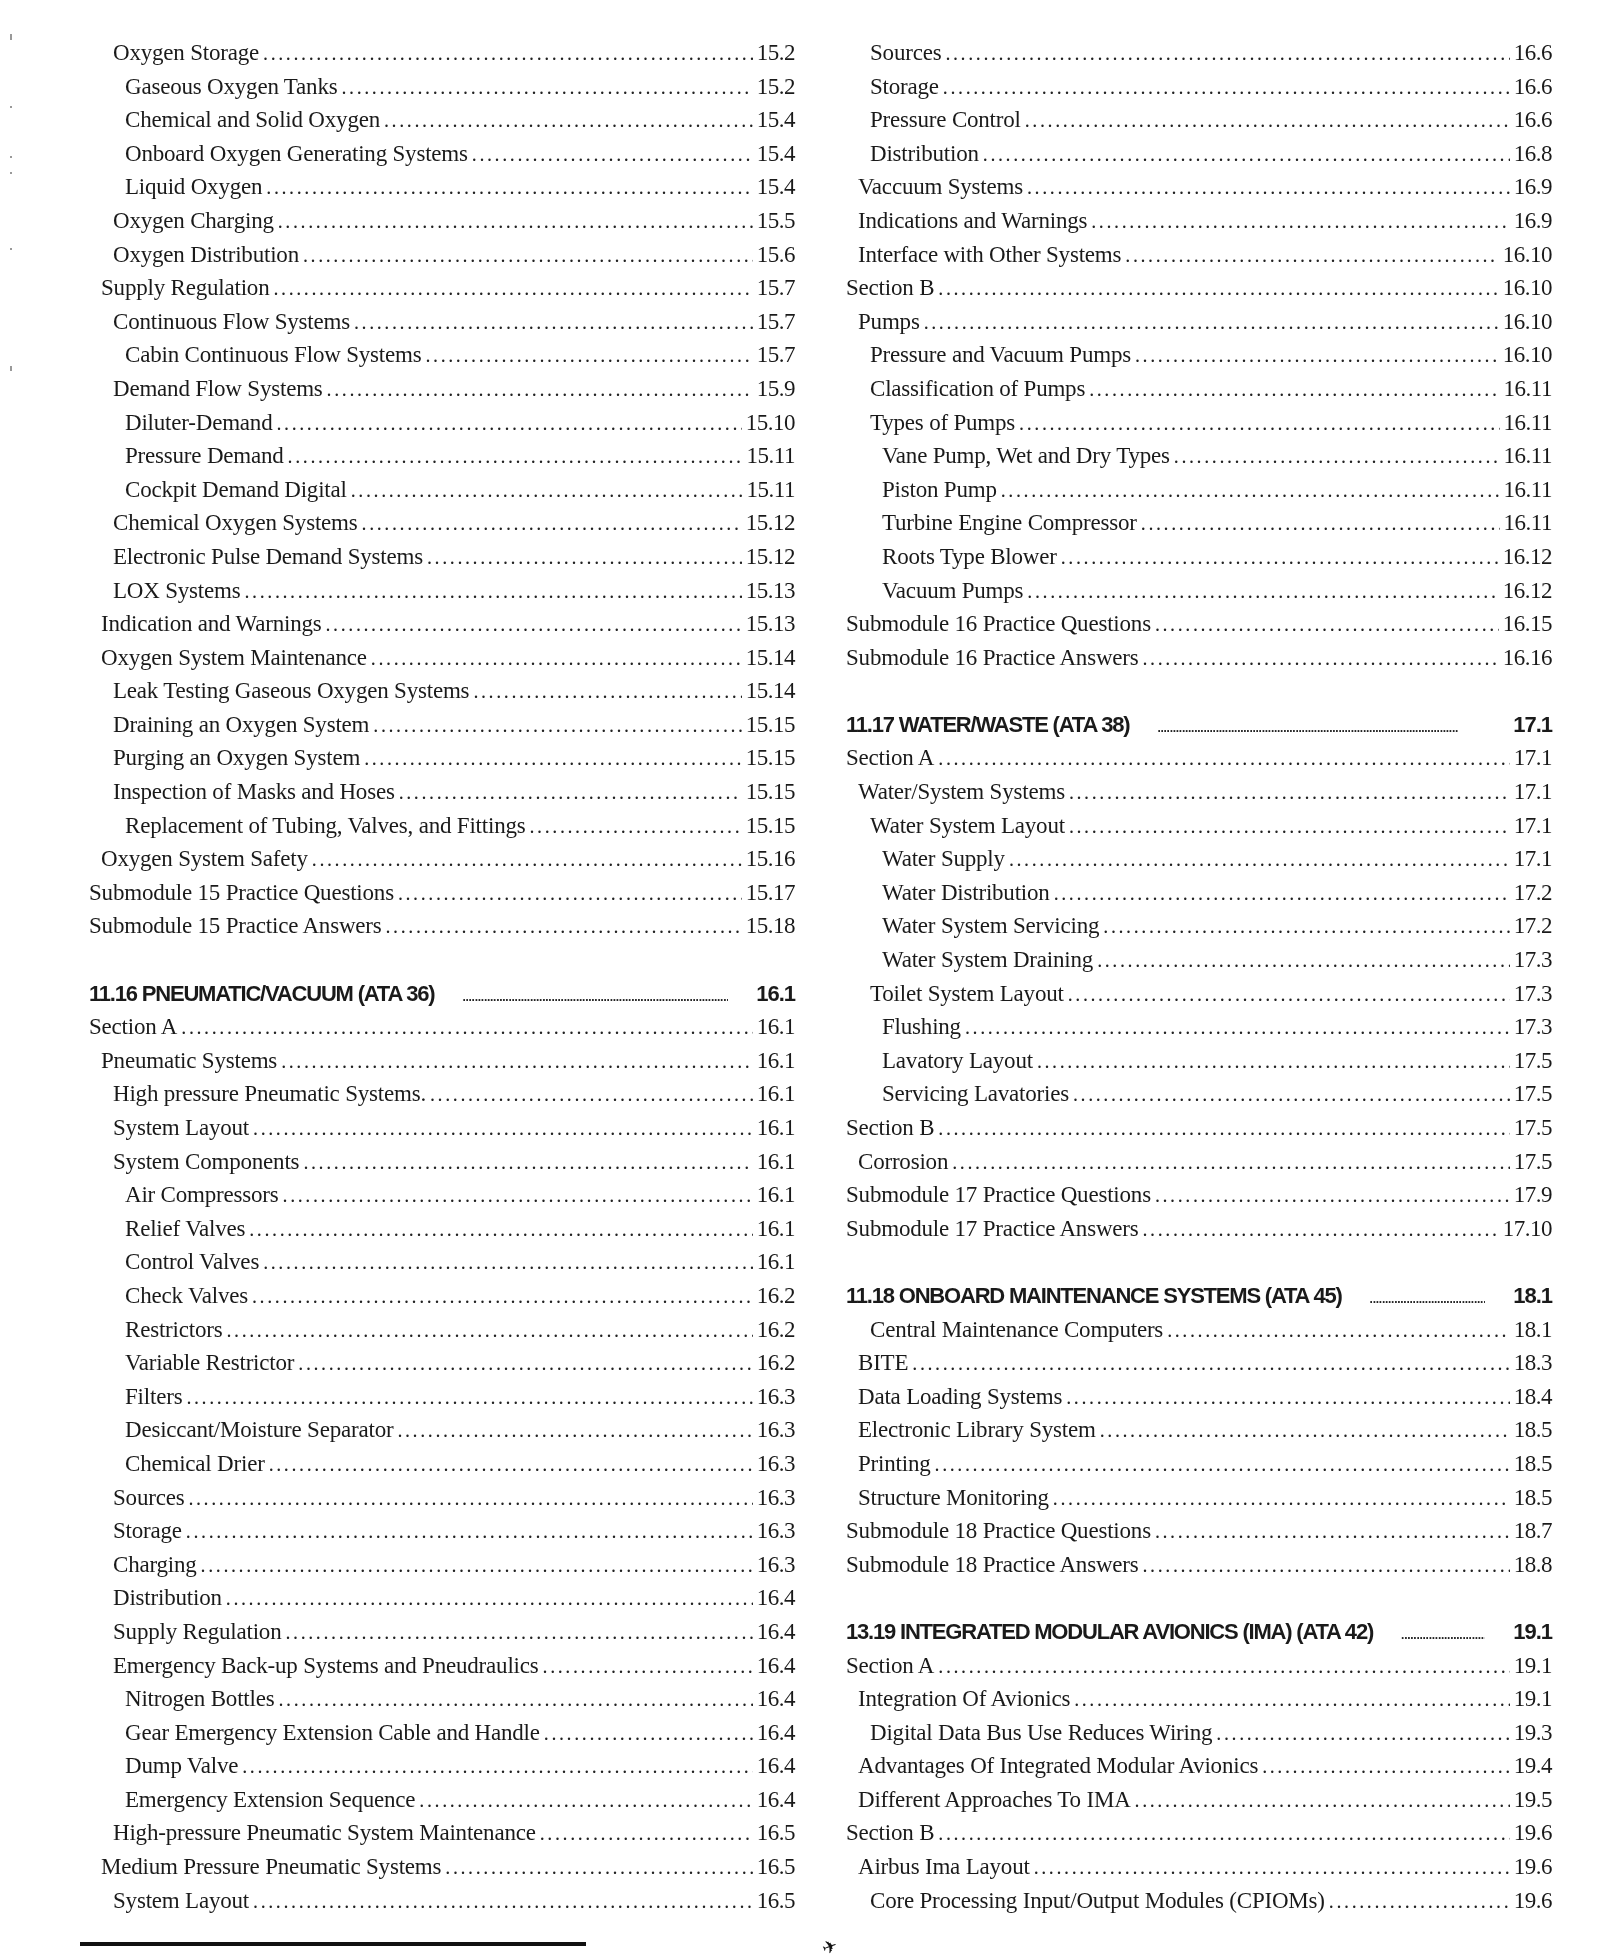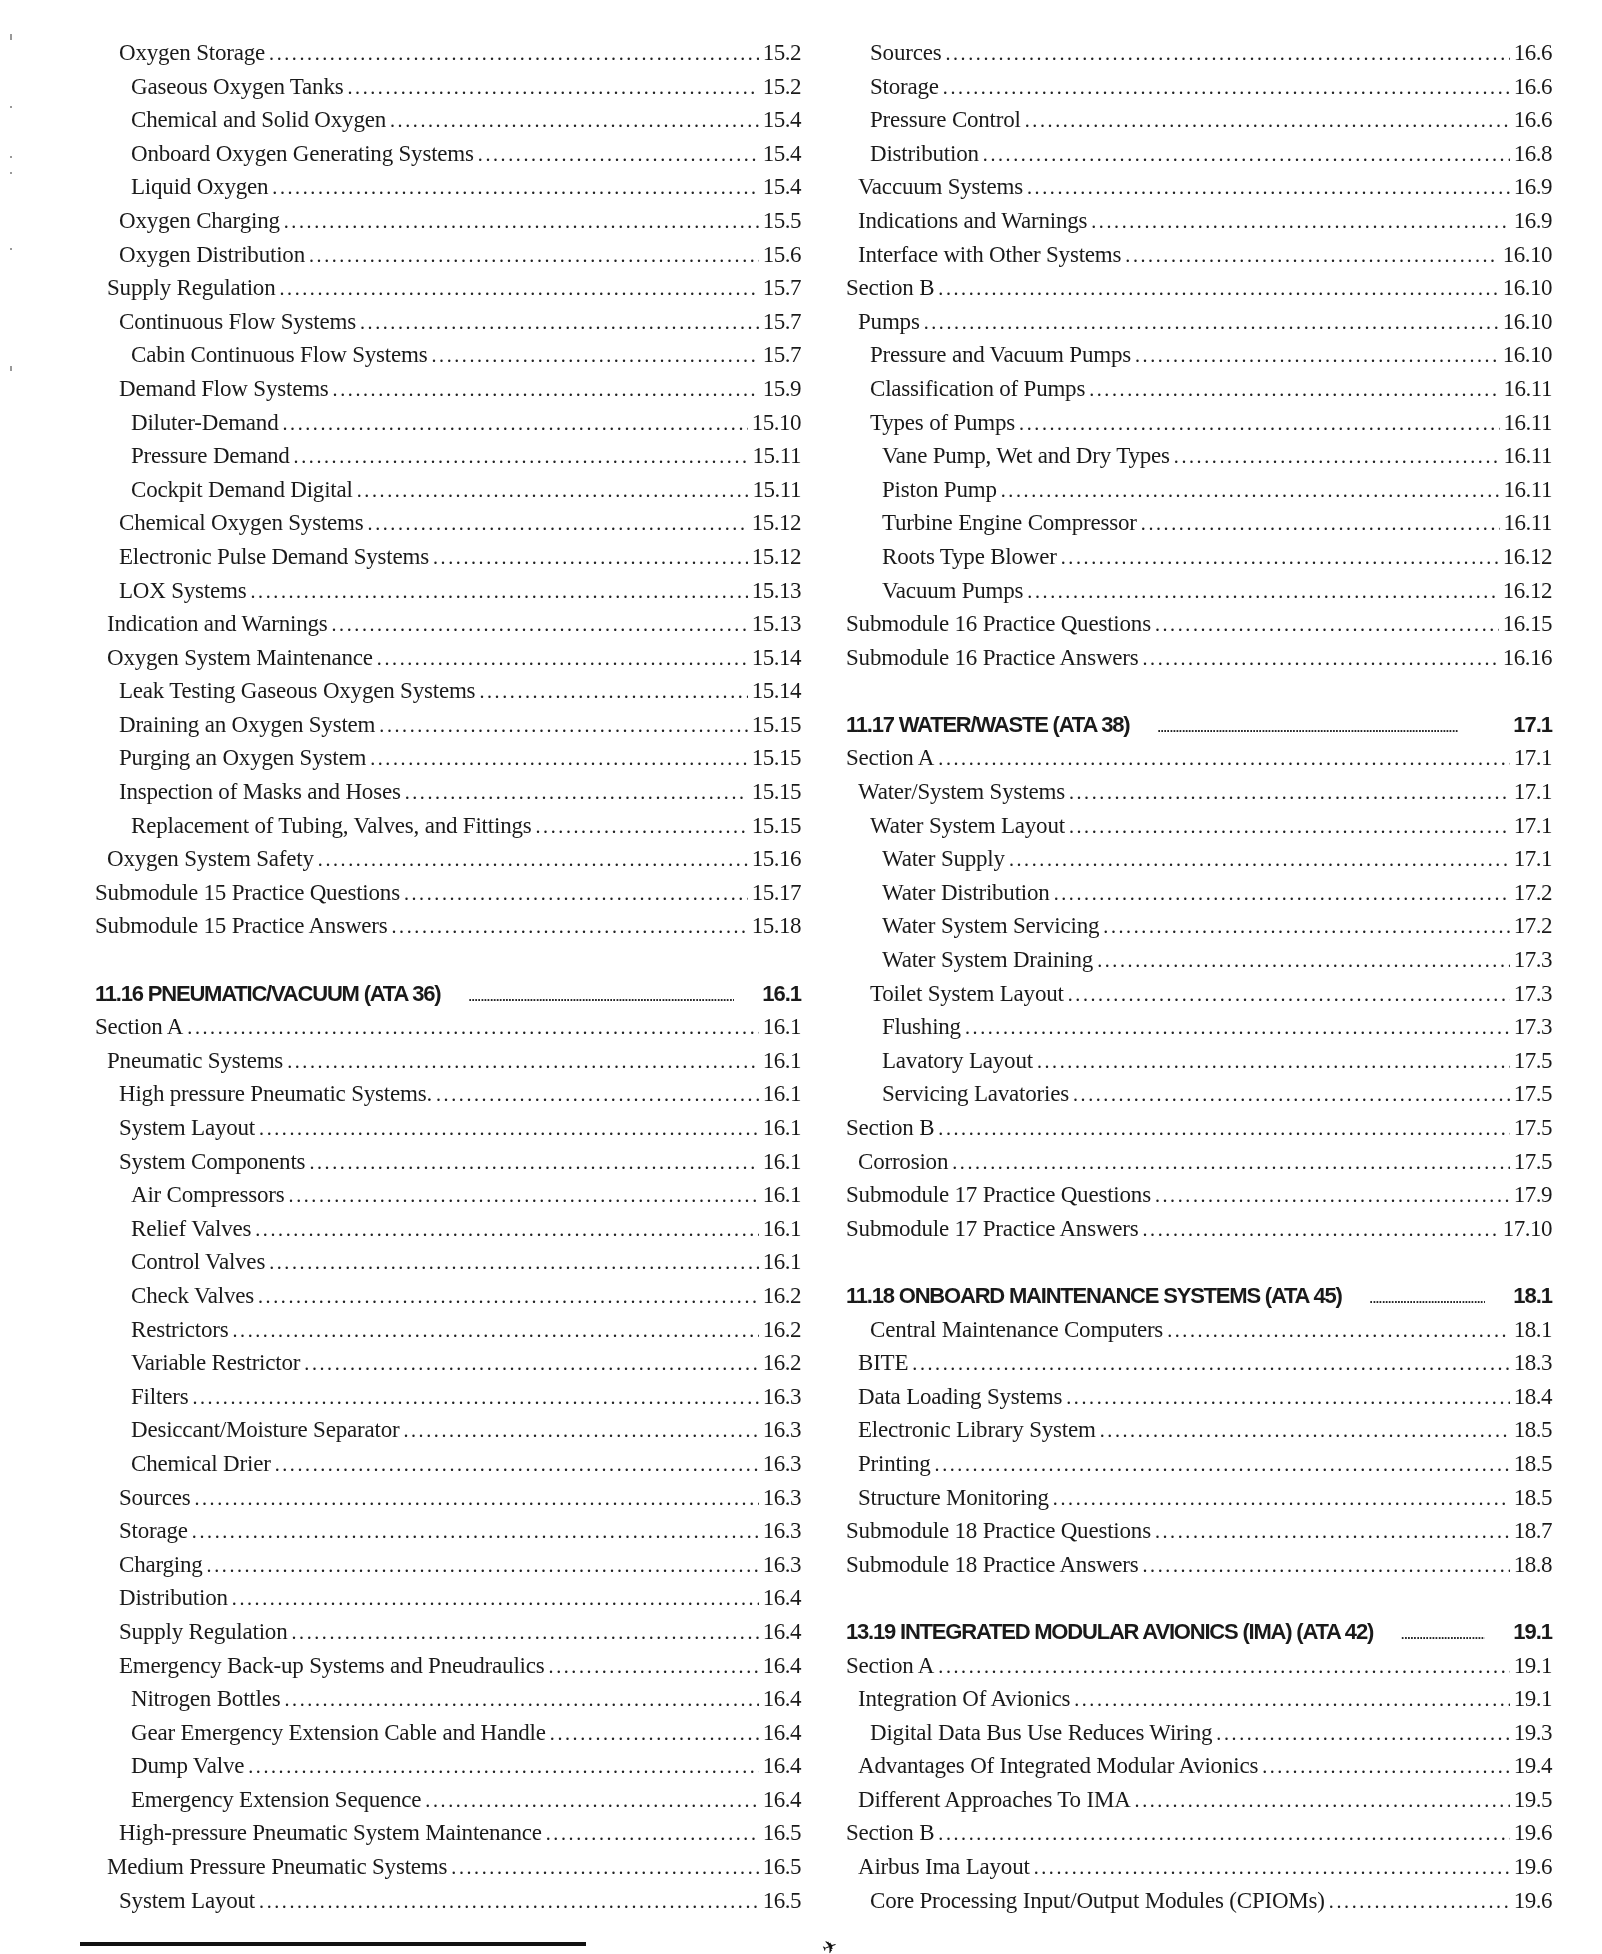--- a/index.html
+++ b/index.html
@@ -1,19 +1,19 @@
 <!DOCTYPE html>
 <html><head>
 <meta charset="utf-8">
 <style>
   html, body { margin: 0; padding: 0; background: #ffffff; }
   body { width: 1602px; height: 1954px; position: relative; overflow: hidden;
          font-family: "Liberation Serif", "DejaVu Serif", serif; color: #1a1a1a; }
   .col { position: absolute; top: 36px; width: 706px; }
-  #col-left { left: 95px; }
+  #col-left { left: 89px; }
   #col-right { left: 846px; }
   .row { position: relative; height: 33.6px; line-height: 33.6px; font-size: 23px;
          display: flex; align-items: baseline; white-space: nowrap; }
   .row .label { flex: 0 0 auto; letter-spacing: -0.2px; }
   .row .leader { flex: 1 1 auto; overflow: hidden; margin: 0 4px;
                  color: #222; letter-spacing: 4.2px; font-size: 20px; }
   .row .leader::before { content: ". . . . . . . . . . . . . . . . . . . . . . . . . . . . . . . . . . . . . . . . . . . . . . . . . . . . . . . . . . . . . . . . . . . . . . . . . . . . . . . . . . . . . . . . . . . . . . . . . ."; letter-spacing: -1.2px; }
   .row .page { flex: 0 0 auto; text-align: right; letter-spacing: -0.5px; }
   .row.heading { font-family: "Liberation Sans", "DejaVu Sans", sans-serif;
                  font-weight: bold; font-size: 22px; transform-origin: left center; gap: 24px; }

